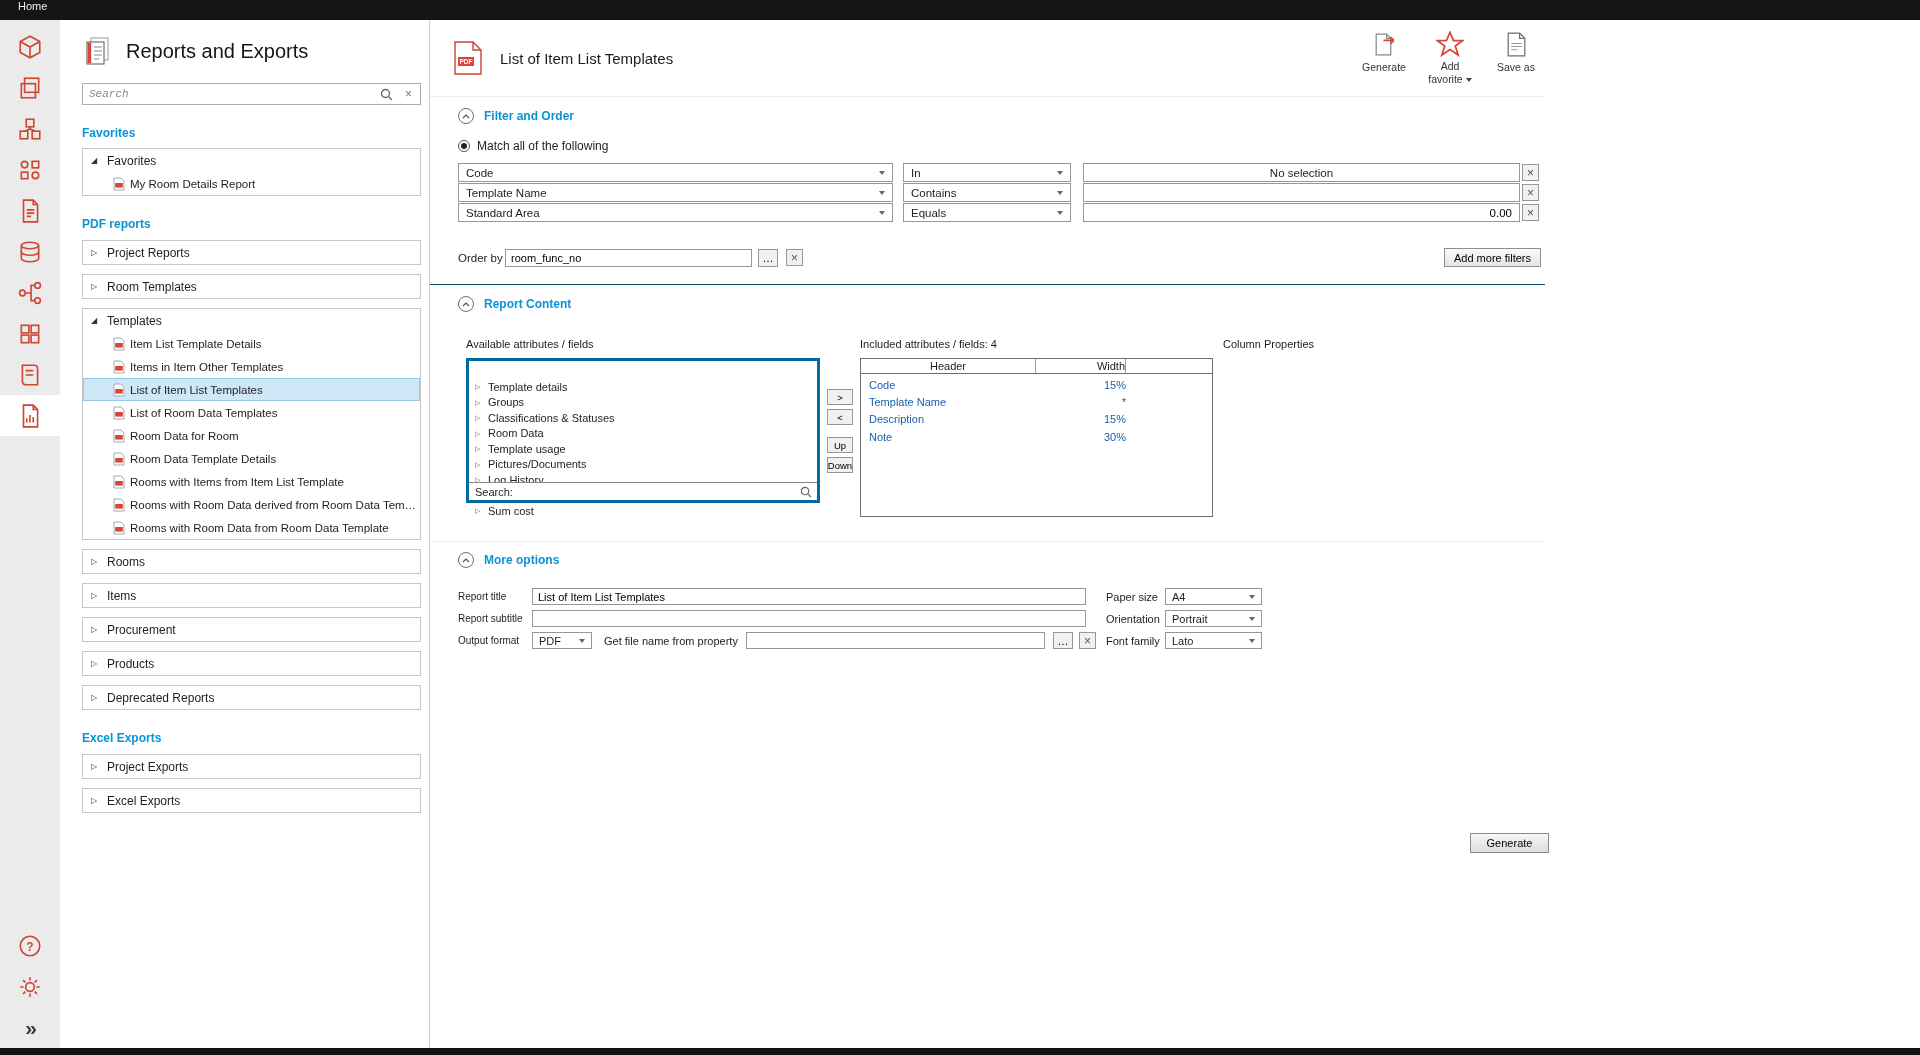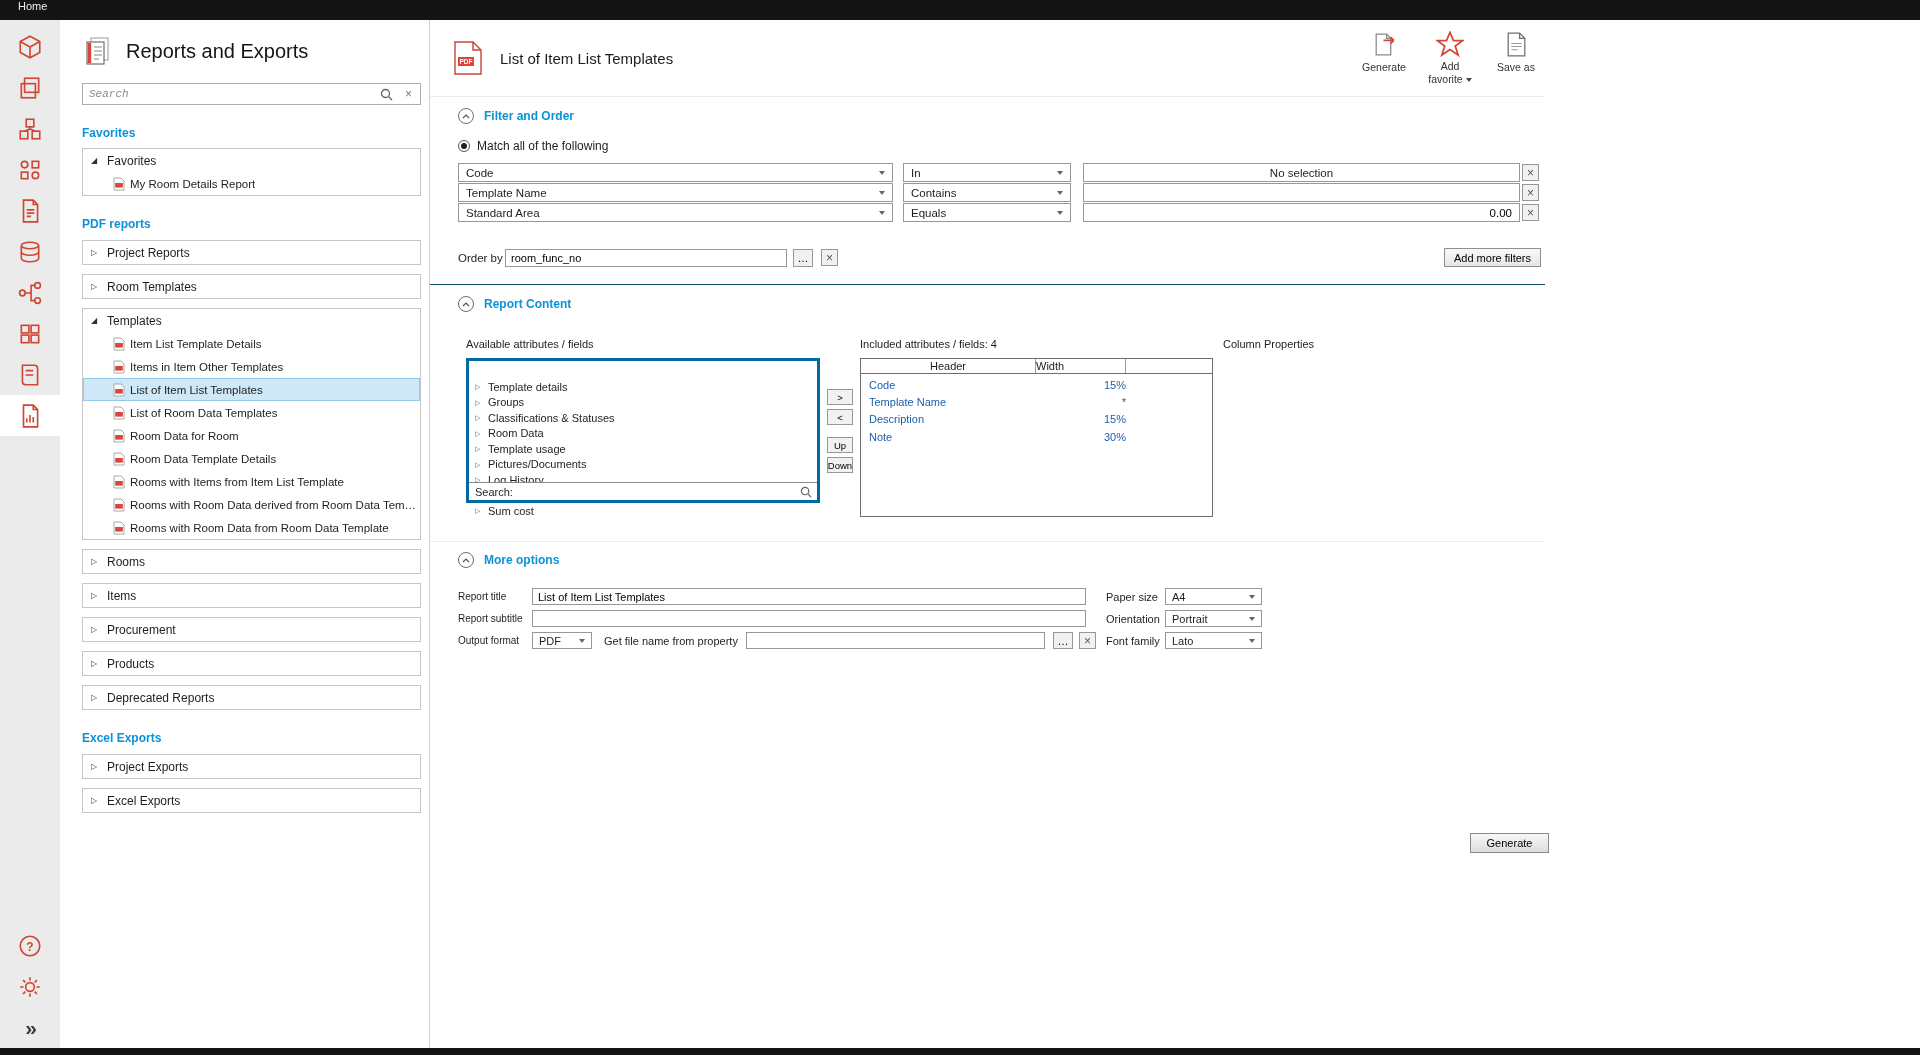--- a/index.html
+++ b/index.html
@@ -64,42 +64,42 @@
 .f-field{width:435px}
 .f-op{width:168px;margin-left:10px}
 .f-val{width:437px;margin-left:12px;height:19px;border:1px solid #979797;display:flex;align-items:center;font-size:11.5px;padding:0 7px;background:#fff}
 .f-val.center{justify-content:center}
 input.f-val{font-family:inherit;outline:none}
 input.f-val.right{text-align:right}
 .chev{width:0;height:0;border-left:3.5px solid transparent;border-right:3.5px solid transparent;border-top:4px solid #666;flex:none}
 .xbtn{width:17px;height:17px;margin-left:2px;border:1px solid #979797;background:#f1f1f1;color:#555;font-size:12px;line-height:1;display:flex;align-items:center;justify-content:center;cursor:pointer;flex:none}
 .order-row{display:flex;align-items:center;margin-top:26px;width:1083px}
 .order-lbl{width:47px;font-size:11.5px}
-.order-input{width:282px;height:18px;border:1px solid #979797;padding:0 5px;font-size:11px;font-family:inherit;outline:none}
+.order-input{width:247px;height:18px;border:1px solid #979797;padding:0 5px;font-size:11px;font-family:inherit;outline:none}
 .dots{width:20px;height:18px;margin-left:6px;border:1px solid #979797;background:#f1f1f1;font-size:11px;display:flex;align-items:center;justify-content:center;cursor:pointer}
 .order-x{margin-left:8px}
 .addf{margin-left:auto;height:19px;width:97px;border:1px solid #8f8f8f;background:linear-gradient(#f9f9f9,#e6e6e6);font-size:11px;cursor:pointer;font-family:inherit}
 
 
 .rc-row{display:flex;margin-top:24px;align-items:flex-start}
 .rc-col1{width:354px;margin-left:8px}
 .rc-lbl{font-size:11px;margin-bottom:7px;line-height:14px}
 .listbox{border:3px solid #0369a1;height:145px;position:relative;padding-top:18px;background:#fff}
 .titem{height:15.5px;display:flex;align-items:center;padding-left:6px;gap:5px;font-size:11px;cursor:pointer}
 .titem .tw{font-size:7px;color:#555;width:8px;flex:none;line-height:1}
 .lsearch{position:absolute;left:0;right:0;bottom:0;height:18px;border-top:1px solid #8a8a8a;display:flex;align-items:center;padding:0 5px 0 6px;font-size:11px;background:#fff}
 .lsearch svg{margin-left:auto}
 .rc-btns{width:40px;display:flex;flex-direction:column;align-items:center;padding-top:52px}
 .mvbtn{width:26px;height:16px;font-size:9.5px;border:1px solid #979797;background:#f1f1f1;margin-bottom:4px;display:flex;align-items:center;justify-content:center;cursor:pointer;font-family:inherit}
 .mvbtn.up{margin-top:8px}
 .rc-col3{width:353px}
 .inc-table{border:1px solid #6e6e6e;height:159px;font-size:11px;background:#fff}
 .inc-head{display:flex;height:15px;border-bottom:1px solid #6e6e6e;align-items:center}
 .inc-head .c1{width:175px;border-right:1px solid #9a9a9a;text-align:center;height:100%;line-height:14px}
-.inc-head .c2{width:90px;border-right:1px solid #9a9a9a;text-align:left;height:100%;line-height:14px}
+.inc-head .c2{width:90px;border-right:1px solid #9a9a9a;text-align:right;height:100%;line-height:14px}
 .inc-body{padding-top:2px}
 .inc-row{display:flex;height:17.4px;align-items:center;color:#1b5fae;cursor:pointer}
 .inc-row .c1{width:175px;padding-left:8px}
 .inc-row .c2{width:90px;text-align:right}
 .rc-col4{margin-left:10px;font-size:11px;line-height:14px}
 
 
 .sec.more{padding-top:9px}
 .opt-row{display:flex;align-items:center;margin-top:5px;width:794px}
 .opt-row.one{margin-top:19px}

